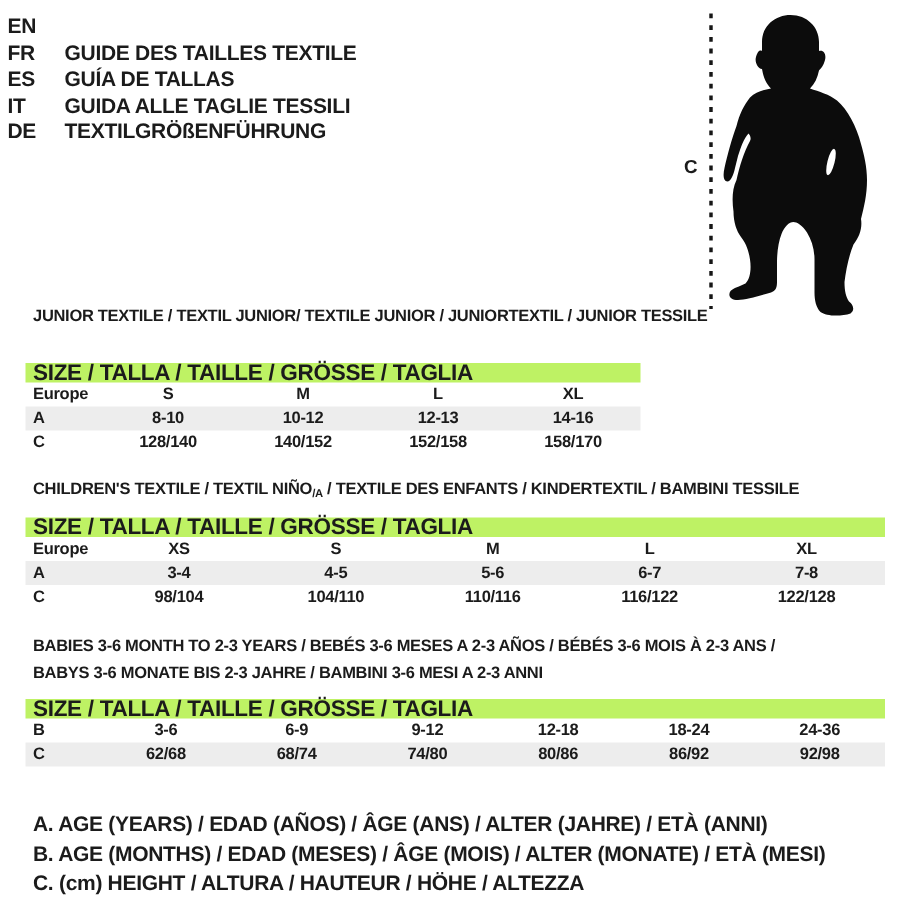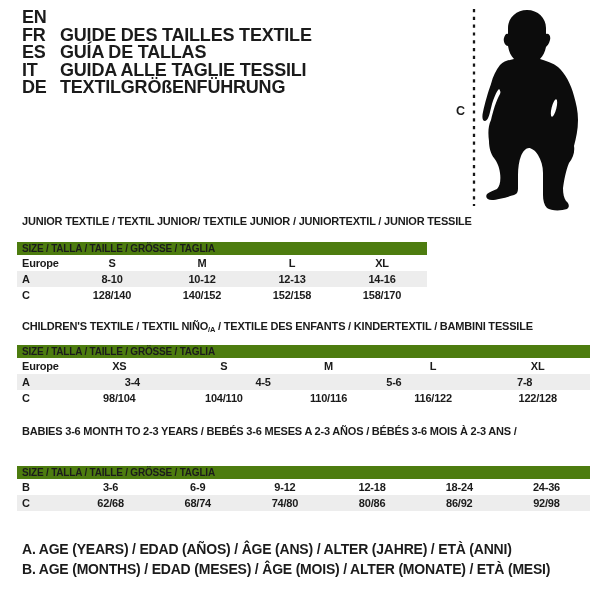--- a/index.html
+++ b/index.html
@@ -8,42 +8,42 @@
     position:relative;
     background:#ffffff;
     font-family:"Liberation Sans", sans-serif;
     font-weight:bold;
     color:#1b1b1b;
     letter-spacing:-0.2px;
     overflow:hidden;
   }
 
   
-  .lang-list { position:absolute; left:22px; top:9px; font-size:18px; line-height:17.6px; }
+  .lang-list { position:absolute; left:5px; top:9px; font-size:14px; line-height:17.6px; }
   .lang-row { display:flex; }
   .lang-code { width:38px; }
 
   
   .figure { position:absolute; left:450px; top:0; width:150px; height:215px; }
   .figure svg { position:absolute; left:0; top:0; }
   .cmark { position:absolute; left:6px; top:104px; font-size:12.5px; }
 
   
   .section-title { position:absolute; left:22px; font-size:11px; white-space:nowrap; }
-  .title-junior { top:215px; }
+  .title-junior { top:205px; }
   .title-children { top:320px; }
   .title-babies { top:423px; line-height:17.5px; }
   .sub { font-size:7.5px; position:relative; top:2px; }
 
   
   .sizetable { position:absolute; left:17px; }
   .t-junior   { top:242px; width:410px; }
   .t-children { top:345px; width:573px; }
   .t-babies   { top:466px; width:573px; }
-  .band { height:13px; line-height:13.5px; background:#4d7c0f; padding-left:5px; font-size:10px; }
+  .band { height:13px; line-height:13.5px; background:#bef264; padding-left:5px; font-size:15px; }
   .trow { display:flex; height:16px; line-height:16px; font-size:11px; }
   .trow.alt { background:#ededed; }
   .tlabel { width:50px; padding-left:5px; }
   .tcell { flex:1; text-align:center; }
 
   
   .footnotes { position:absolute; left:22px; top:540px; font-size:14px; line-height:19.5px; white-space:nowrap; }
 </style>
 </head>
 <body>
@@ -154,34 +154,36 @@
     <div class="tcell">S</div>
     <div class="tcell">M</div>
     <div class="tcell">L</div>
     <div class="tcell">XL</div>
   </div>
   <div class="trow alt">
     <div class="tlabel">A</div>
     <div class="tcell">3-4</div>
     <div class="tcell">4-5</div>
     <div class="tcell">5-6</div>
+    <div class="tcell">6-7</div>
     <div class="tcell">7-8</div>
   </div>
   <div class="trow">
     <div class="tlabel">C</div>
     <div class="tcell">98/104</div>
     <div class="tcell">104/110</div>
     <div class="tcell">110/116</div>
     <div class="tcell">116/122</div>
     <div class="tcell">122/128</div>
   </div>
 </div>
 
 <div class="section-title title-babies">
   <div>BABIES 3-6 MONTH TO 2-3 YEARS / BEBÉS 3-6 MESES A 2-3 AÑOS / BÉBÉS 3-6 MOIS À 2-3 ANS /</div>
+  <div>BABYS 3-6 MONATE BIS 2-3 JAHRE / BAMBINI 3-6 MESI A 2-3 ANNI</div>
 </div>
 <div class="sizetable t-babies">
   <div class="band">SIZE / TALLA / TAILLE / GRÖSSE / TAGLIA</div>
   <div class="trow">
     <div class="tlabel">B</div>
     <div class="tcell">3-6</div>
     <div class="tcell">6-9</div>
     <div class="tcell">9-12</div>
     <div class="tcell">12-18</div>
     <div class="tcell">18-24</div>
@@ -194,13 +196,14 @@
     <div class="tcell">74/80</div>
     <div class="tcell">80/86</div>
     <div class="tcell">86/92</div>
     <div class="tcell">92/98</div>
   </div>
 </div>
 
 <div class="footnotes">
   <div>A. AGE (YEARS) / EDAD (AÑOS) / ÂGE (ANS) / ALTER (JAHRE) / ETÀ (ANNI)</div>
   <div>B. AGE (MONTHS) / EDAD (MESES) / ÂGE (MOIS) / ALTER (MONATE) / ETÀ (MESI)</div>
+  <div>C. (cm) HEIGHT / ALTURA / HAUTEUR / HÖHE / ALTEZZA</div>
 </div>
 
 </body></html>

